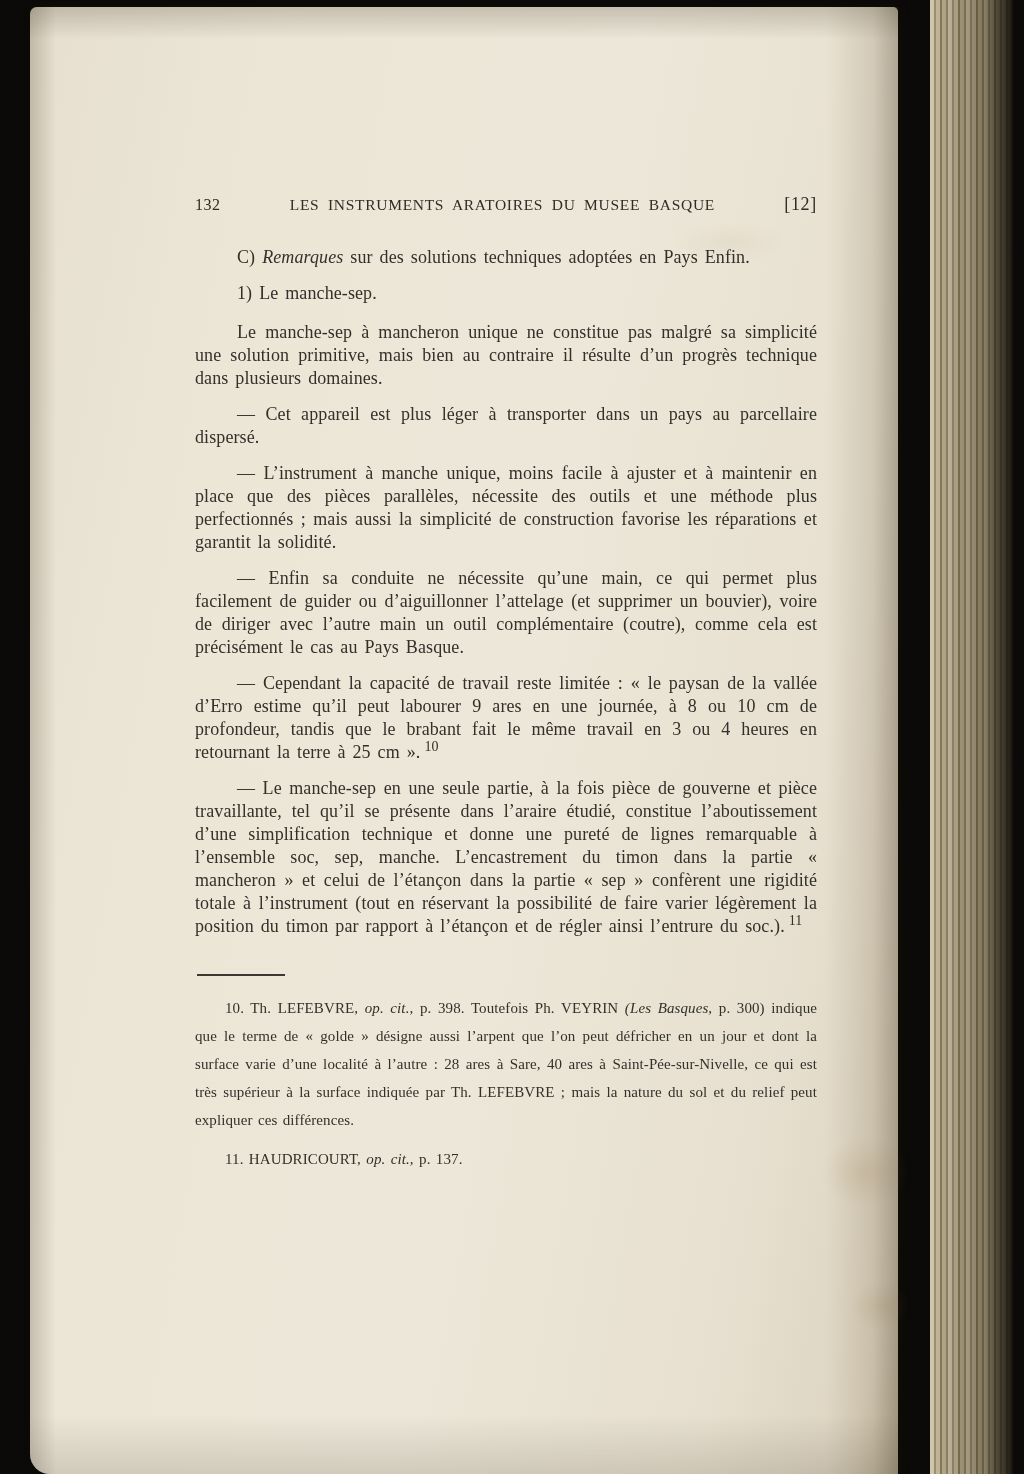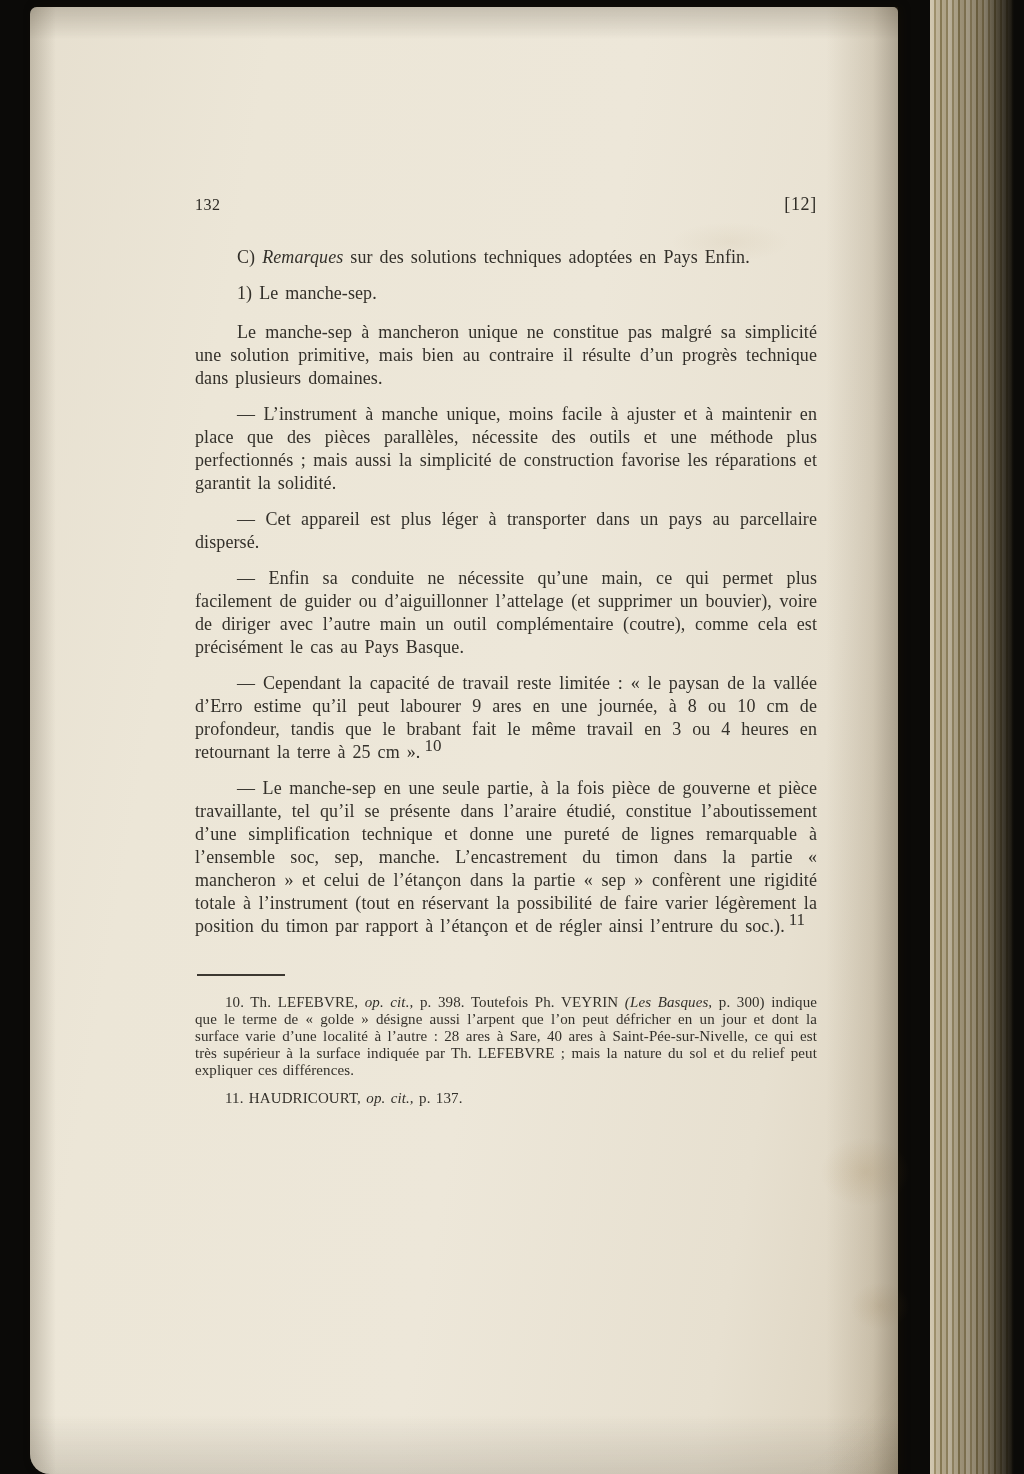--- a/index.html
+++ b/index.html
@@ -116,71 +116,72 @@
     text-align: justify;
     text-indent: 42px;
   }
   p.subhead {
     margin: 3px 0 16px 0;
     text-indent: 42px;
   }
   i { }
 
   .sup {
-    font-size: 17px;
+    font-size: 14px;
     line-height: 0;
     position: relative;
     top: -7px;
     margin-left: 4px;
     letter-spacing: 0;
   }
 
   .fn-rule {
     width: 88px;
     border: 0;
     border-top: 2px solid #3c3831;
     margin: 36px 0 18px 2px;
   }
   p.footnote {
     margin: 0 0 10px 0;
     text-align: justify;
     text-indent: 30px;
     font-size: 15px;
-    line-height: 17px;
+    line-height: 28px;
     word-spacing: 0.1em;
   }
   p.footnote.last { margin-top: 11px; }
 </style>
 </head>
 <body>
 
 <div class="page-stack"></div>
 
 <div class="page">
   <div class="vignette"></div>
   <div class="stain s1"></div>
   <div class="stain s2"></div>
   <div class="stain s3"></div>
 
   <div class="text-col">
 
     <div class="running-header">
       <span class="pnum">132</span>
+      <span class="rtitle">LES INSTRUMENTS ARATOIRES DU MUSEE BASQUE</span>
       <span class="bref">[12]</span>
     </div>
 
     <p class="para"><span>C) </span><i>Remarques</i><span> sur des solutions techniques adoptées en Pays Enfin.</span></p>
 
     <p class="subhead"><span>1) Le manche-sep.</span></p>
 
     <p class="para">Le manche-sep à mancheron unique ne constitue pas malgré sa simplicité une solution primitive, mais bien au contraire il résulte d’un progrès technique dans plusieurs domaines.</p>
 
+    <p class="para">— Cet appareil est plus léger à transporter dans un pays au parcellaire dispersé.</p>
+
     <p class="para">— L’instrument à manche unique, moins facile à ajuster et à maintenir en place que des pièces parallèles, nécessite des outils et une méthode plus perfectionnés ; mais aussi la simplicité de construction favorise les réparations et garantit la solidité.</p>
-
-    <p class="para">— Cet appareil est plus léger à transporter dans un pays au parcellaire dispersé.</p>
 
     <p class="para">— Enfin sa conduite ne nécessite qu’une main, ce qui permet plus facilement de guider ou d’aiguillonner l’attelage (et supprimer un bouvier), voire de diriger avec l’autre main un outil complémentaire (coutre), comme cela est précisément le cas au Pays Basque.</p>
 
     <p class="para"><span>— Cependant la capacité de travail reste limitée : « le paysan de la vallée d’Erro estime qu’il peut labourer 9 ares en une journée, à 8 ou 10 cm de profondeur, tandis que le brabant fait le même travail en 3 ou 4 heures en retournant la terre à 25 cm ».</span><span class="sup">10</span></p>
 
     <p class="para"><span>— Le manche-sep en une seule partie, à la fois pièce de gouverne et pièce travaillante, tel qu’il se présente dans l’araire étudié, constitue l’aboutissement d’une simplification technique et donne une pureté de lignes remarquable à l’ensemble soc, sep, manche. L’encastrement du timon dans la partie « mancheron » et celui de l’étançon dans la partie « sep » confèrent une rigidité totale à l’instrument (tout en réservant la possibilité de faire varier légèrement la position du timon par rapport à l’étançon et de régler ainsi l’entrure du soc.).</span><span class="sup">11</span></p>
 
     <hr class="fn-rule">
 
     <p class="footnote"><span>10. Th. LEFEBVRE, </span><i>op. cit.,</i><span> p. 398. Toutefois Ph. VEYRIN </span><i>(Les Basques,</i><span> p. 300) indique que le terme de « golde » désigne aussi l’arpent que l’on peut défricher en un jour et dont la surface varie d’une localité à l’autre : 28 ares à Sare, 40 ares à Saint-Pée-sur-Nivelle, ce qui est très supérieur à la surface indiquée par Th. LEFEBVRE ; mais la nature du sol et du relief peut expliquer ces différences.</span></p>

